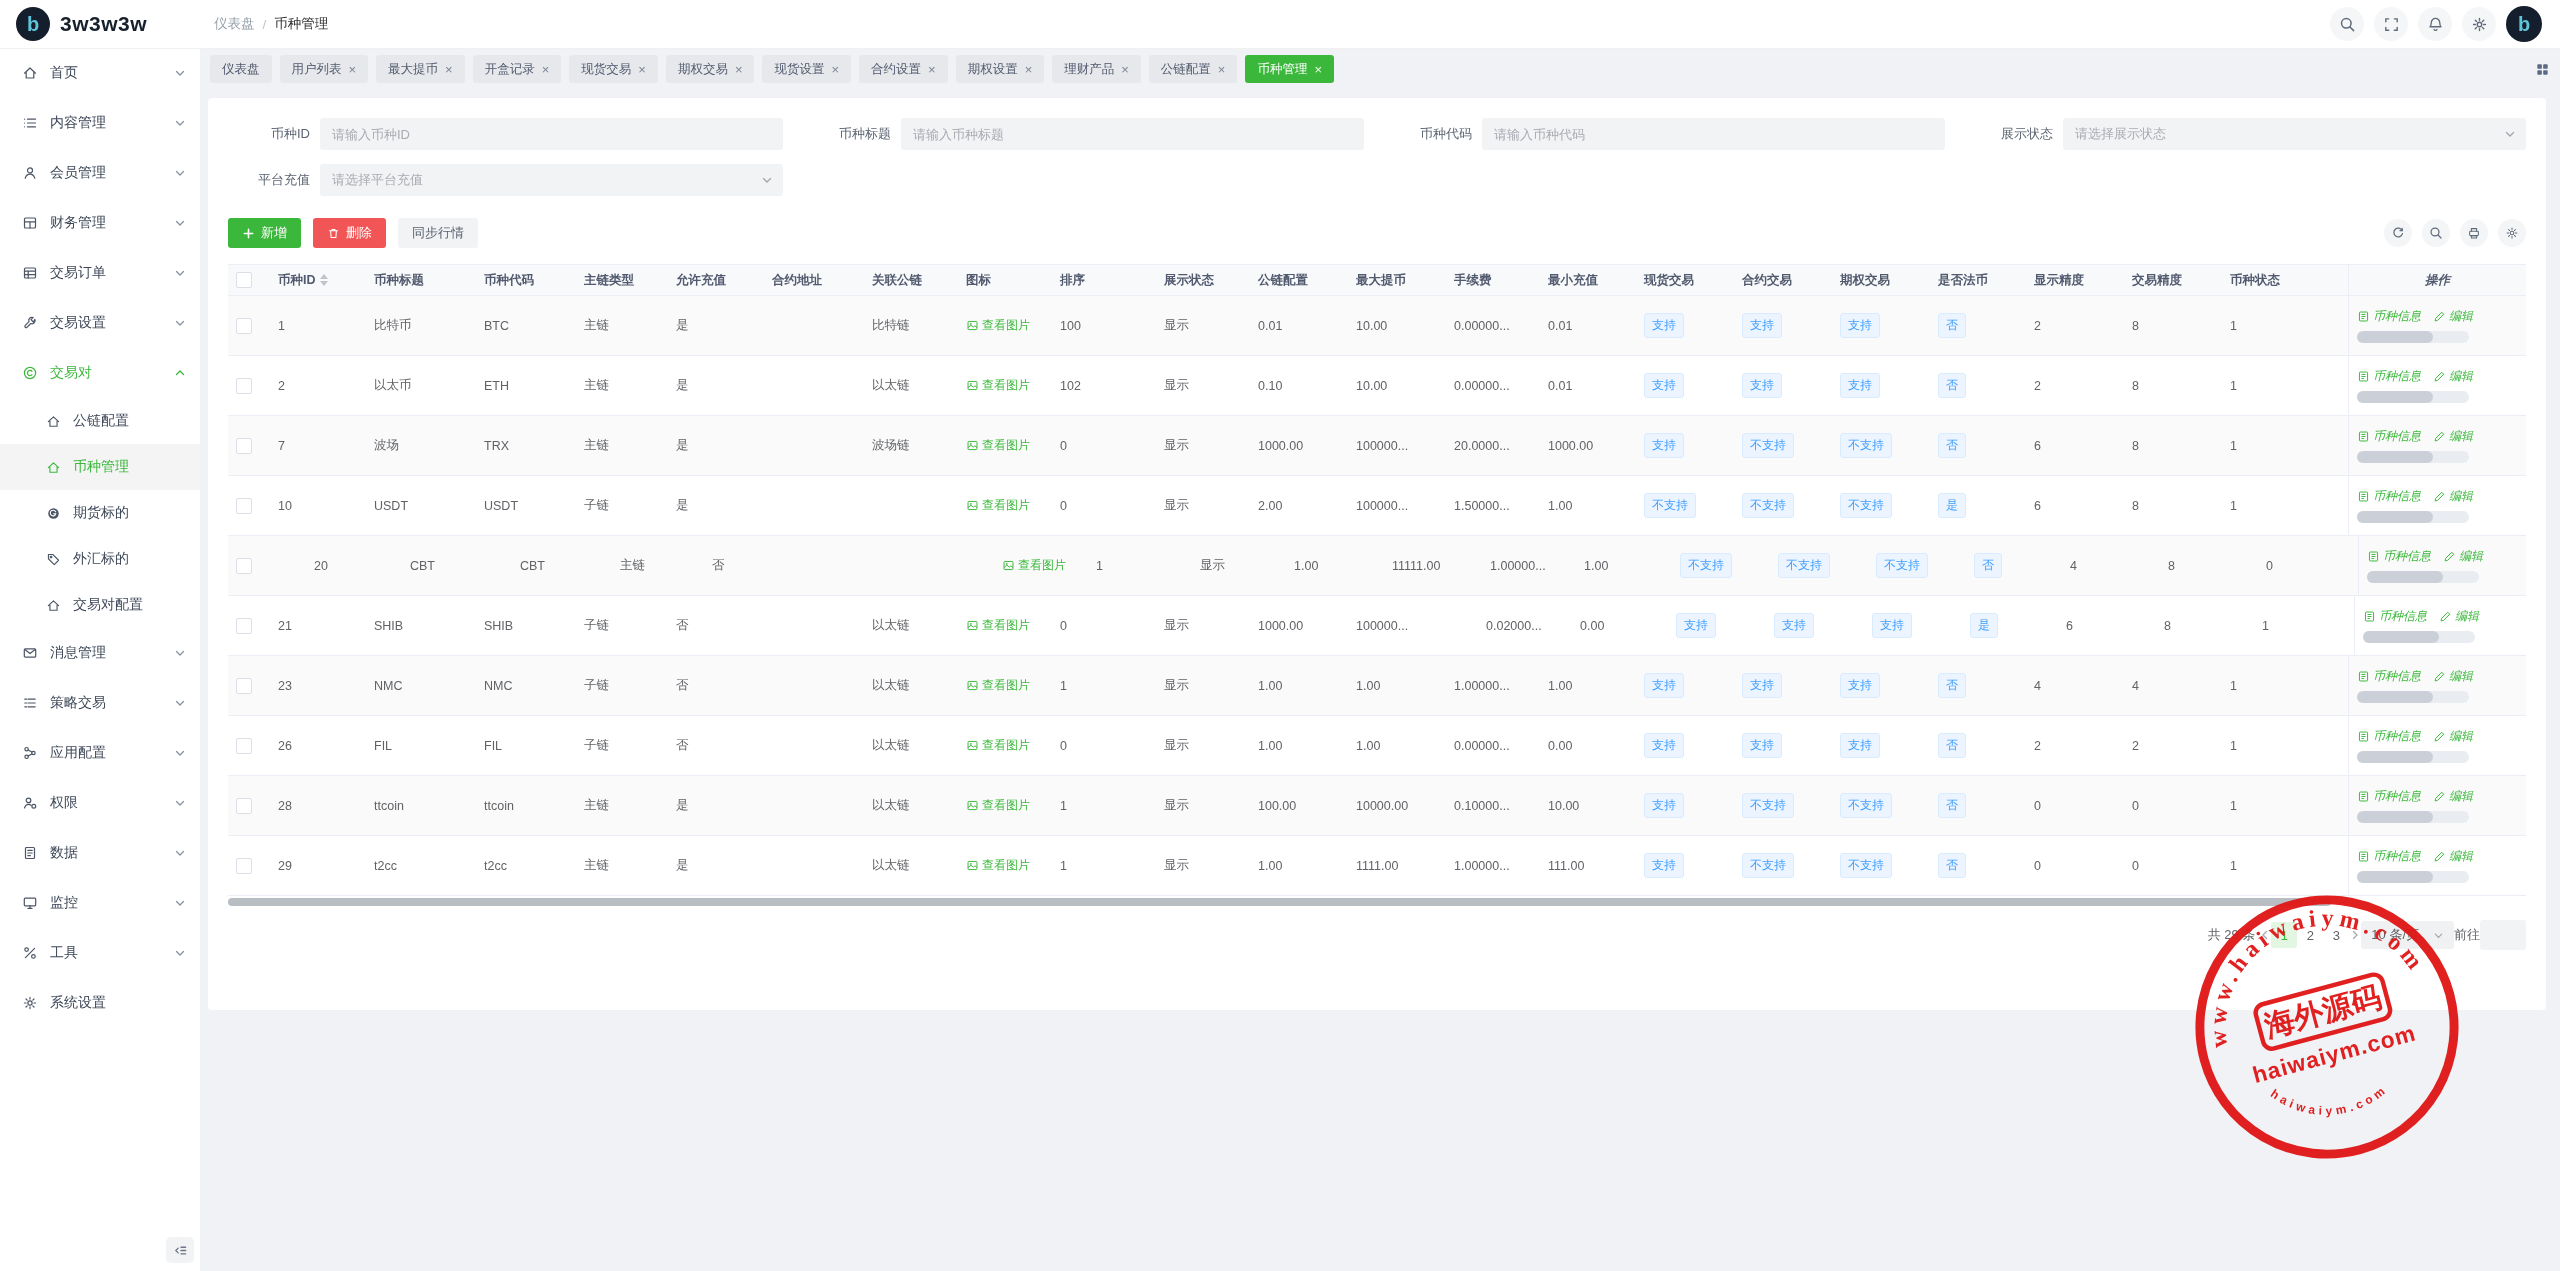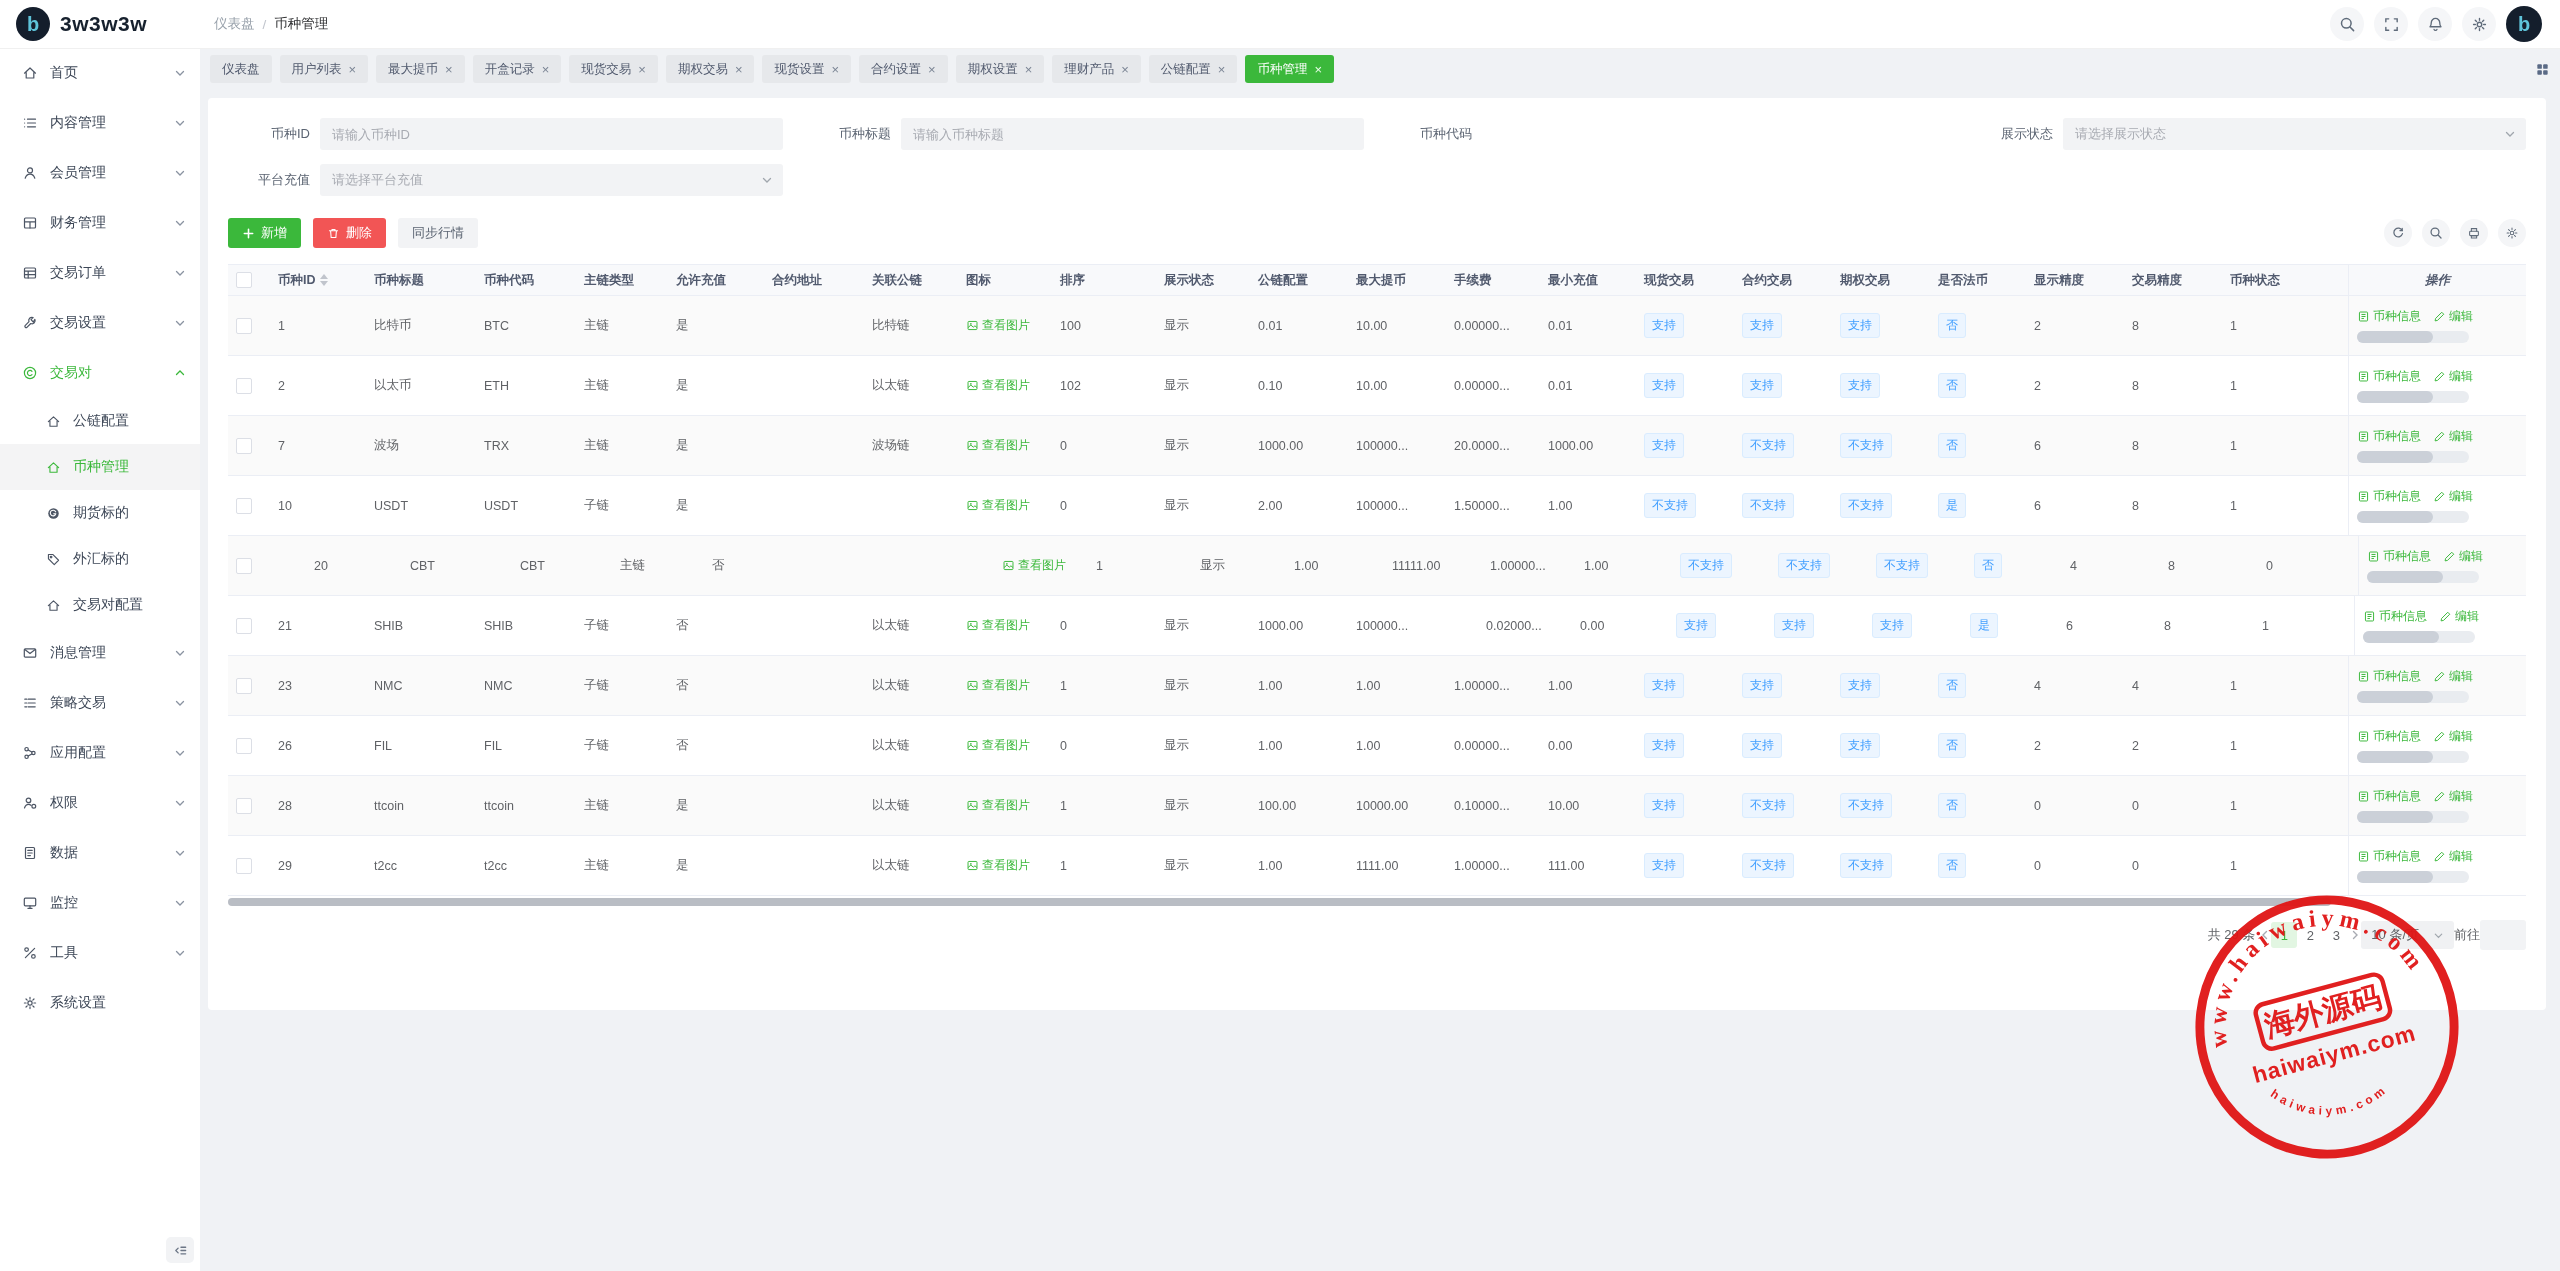--- a/index.html
+++ b/index.html
@@ -64,21 +64,21 @@
   .td{flex:none;display:flex;align-items:center;padding:0 8px;box-sizing:border-box;font-size:12.5px;color:#606266;white-space:nowrap;overflow:hidden;height:59px;}
   .td.actions{margin-left:auto;border-left:1px solid #ebeef5;flex-direction:column;align-items:flex-start;justify-content:center;gap:6px;}
   .tr.head .td.actions{justify-content:center;align-items:center;flex-direction:row;font-style:italic;}
   .checkbox{width:14px;height:14px;border:1px solid #dcdfe6;border-radius:2px;background:#fff;cursor:pointer;}
   .sort-carets{display:inline-flex;flex-direction:column;margin-left:4px;cursor:pointer;}
   .sort-carets i{width:0;height:0;border-left:4px solid transparent;border-right:4px solid transparent;}
   .sort-carets i.up{border-bottom:5px solid #c0c4cc;margin-bottom:2px;}
   .sort-carets i.down{border-top:5px solid #c0c4cc;}
   .tag{display:inline-block;padding:3px 7px;font-size:12px;color:#409eff;background:#ecf5ff;border:1px solid #d9ecff;border-radius:3px;cursor:pointer;}
   .glink{display:inline-flex;align-items:center;gap:3px;color:#3bb83b;font-size:12px;cursor:pointer;}
-  .act-links{display:flex;gap:12px;}
+  .act-links{display:flex;gap:12px;font-style:italic;}
   .slider-bar{width:112px;height:12px;background:#e9ecf0;border-radius:6px;position:relative;cursor:pointer;}
   .slider-bar .thumb{position:absolute;left:0;top:0;height:12px;width:68%;background:#cbd0d8;border-radius:6px;}
   .hscroll{margin-top:2px;height:8px;position:relative;}
   .hscroll .hthumb{position:absolute;left:0;top:0;height:8px;width:calc(100% - 195px);background:#b9bdc4;border-radius:4px;cursor:pointer;}
   
   .pagination{display:flex;align-items:center;justify-content:flex-end;margin-top:14px;font-size:13px;color:#606266;}
   .pg-total{margin-right:4px;}
   .pg-arrow{color:#a8abb2;display:flex;cursor:pointer;}
   .pg-num{min-width:26px;height:26px;border-radius:3px;display:flex;align-items:center;justify-content:center;cursor:pointer;color:#606266;}
   .pg-num.active{background:#e2f6e2;color:#3bb83b;}
@@ -455,20 +455,21 @@
       <div class="f-field">
         <div class="f-label">币种ID</div>
         <input class="f-input" placeholder="请输入币种ID" style="">
       </div>
       <div class="f-field">
         <div class="f-label">币种标题</div>
         <input class="f-input" placeholder="请输入币种标题" style="">
       </div>
       <div class="f-field">
         <div class="f-label">币种代码</div>
+        <input class="f-input" placeholder="请输入币种代码" style="">
       </div>
       <div class="f-field">
         <div class="f-label">展示状态</div>
         <div class="f-select">
           <span>请选择展示状态</span>
           <span class="sel-caret">
               <svg width="12" height="12" viewBox="0 0 12 12" fill="none" stroke="currentColor" stroke-width="1.3" stroke-linecap="round">
                 <path d="M2.5 4.5 6 8l3.5-3.5"></path>
               </svg>
             </span>

